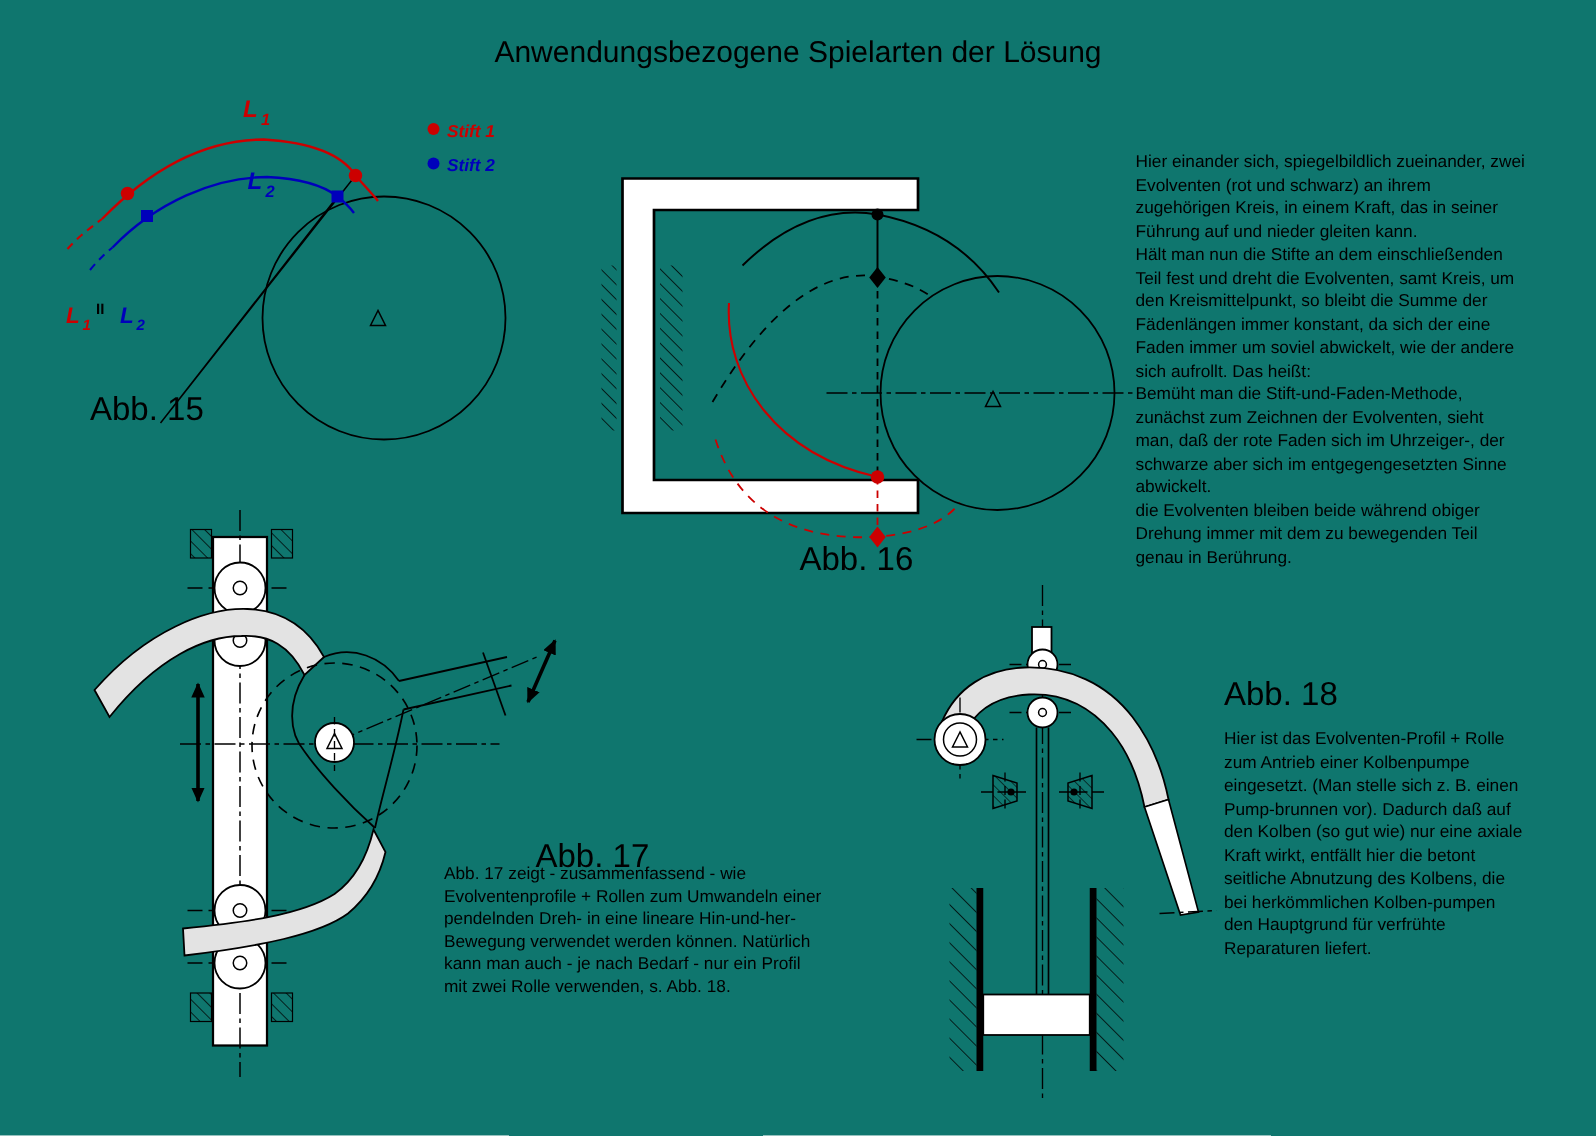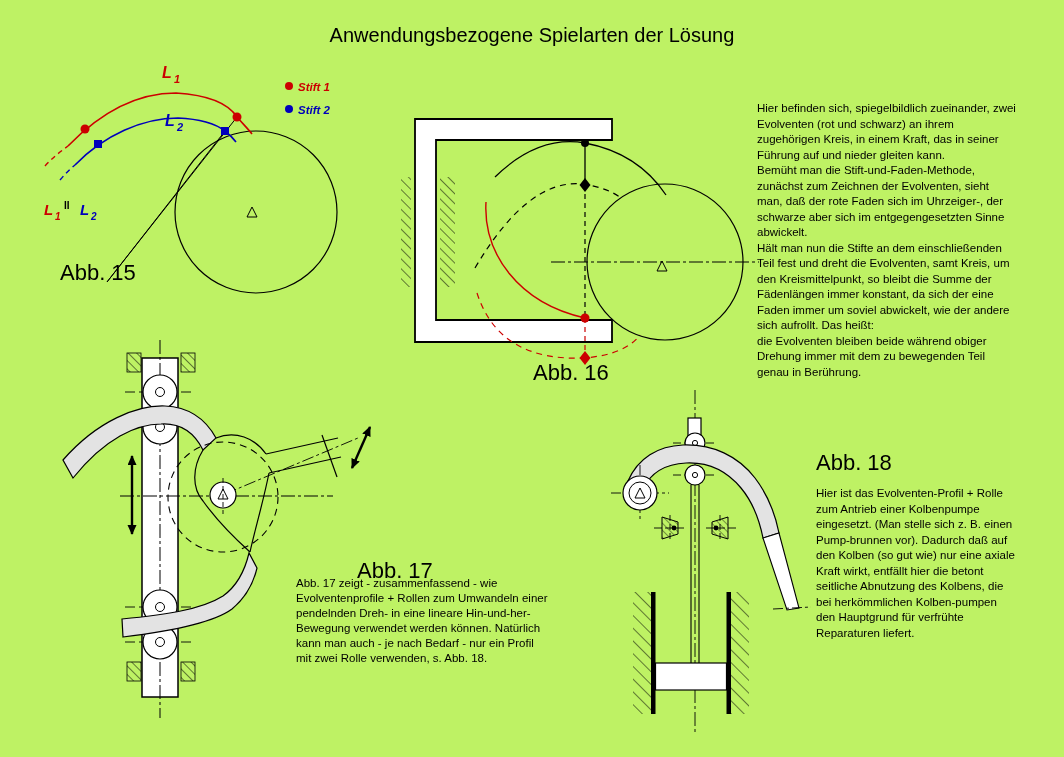--- a/index.html
+++ b/index.html
@@ -1,16 +1,16 @@
 <!DOCTYPE html>
 <html><head>
 <meta charset="utf-8">
 <style>
   html,body{margin:0;padding:0;background:#fff;}
-  .page{position:relative;width:1064px;height:757px;background:#bef264;overflow:hidden;
+  .page{position:relative;width:1064px;height:757px;background:#0f766e;overflow:hidden;
         font-family:"Liberation Sans",sans-serif;color:#000;}
   .abs{position:absolute;}
   .title{top:24px;left:0;width:100%;text-align:center;font-size:20px;color:#000;}
   .caption{font-size:22px;color:#000;}
   .body-text{font-size:11.5px;line-height:15.5px;color:#000;}
   .b{font-weight:normal;}
   svg text{font-family:"Liberation Sans",sans-serif;}
 </style>
 </head>
 <body>
@@ -85,23 +85,23 @@
     <line x1="192" y1="215" x2="192" y2="255" stroke="#cc0000" stroke-width="1.2" stroke-dasharray="5 4"></line>
     <circle cx="192" cy="40" r="4" fill="#000"></circle>
     <path d="M 192,75 L 186.5,82 L 192,89 L 197.5,82 Z" fill="#000"></path>
     <circle cx="192" cy="215" r="4.5" fill="#cc0000"></circle>
     <path d="M 192,248 L 186.5,255 L 192,262 L 197.5,255 Z" fill="#cc0000"></path>
   </svg>
 
   <div class="abs caption" style="left:533px;top:360px">Abb. 16</div>
 
   <div class="abs body-text" style="left:757px;top:101px;width:260px">
-    <div><span>Hier befinden sich, </span><span class="b">spiegelbildlich</span><span> zueinander, zwei Evolventen (rot und schwarz) an ihrem zugehörigen Kreis, in einem Kraft, das in seiner Führung auf und nieder gleiten kann.</span></div>
+    <div><span>Hier einander sich, </span><span class="b">spiegelbildlich</span><span> zueinander, zwei Evolventen (rot und schwarz) an ihrem zugehörigen Kreis, in einem Kraft, das in seiner Führung auf und nieder gleiten kann.</span></div>
+    <div><span>Hält man nun die Stifte an dem einschließenden Teil fest und dreht die Evolventen, samt Kreis, um den Kreismittelpunkt,  so </span><span class="b">bleibt die Summe der Fädenlängen immer konstant</span><span>, da sich der eine Faden  immer um soviel abwickelt, wie der andere sich aufrollt. Das heißt:</span></div>
     <div>Bemüht man die Stift-und-Faden-Methode, zunächst zum Zeichnen der Evolventen, sieht man, daß der rote Faden sich im Uhrzeiger-, der schwarze aber sich im entgegengesetzten Sinne abwickelt.</div>
-    <div><span>Hält man nun die Stifte an dem einschließenden Teil fest und dreht die Evolventen, samt Kreis, um den Kreismittelpunkt,  so </span><span class="b">bleibt die Summe der Fädenlängen immer konstant</span><span>, da sich der eine Faden  immer um soviel abwickelt, wie der andere sich aufrollt. Das heißt:</span></div>
     <div class="b">die Evolventen bleiben beide während obiger Drehung immer mit dem zu bewegenden Teil genau in Berührung.</div>
   </div>
 
   <svg class="abs" style="left:53px;top:338px" width="357" height="402" viewBox="0 0 357 402">
     <defs>
       <pattern id="hatch17" patternUnits="userSpaceOnUse" width="6" height="6" patternTransform="rotate(-45)">
         <line x1="0" y1="0" x2="0" y2="6" stroke="#000" stroke-width="1"></line>
       </pattern>
       <marker id="ah17" markerWidth="12" markerHeight="12" refX="9" refY="4.5" orient="auto-start-reverse" markerUnits="userSpaceOnUse">
         <path d="M0,0 L10,4.5 L0,9 Z" fill="#000"></path>

